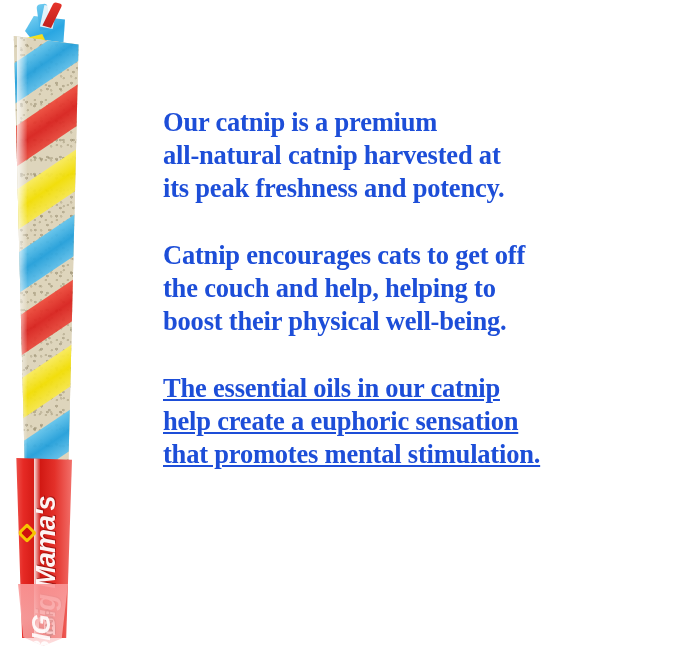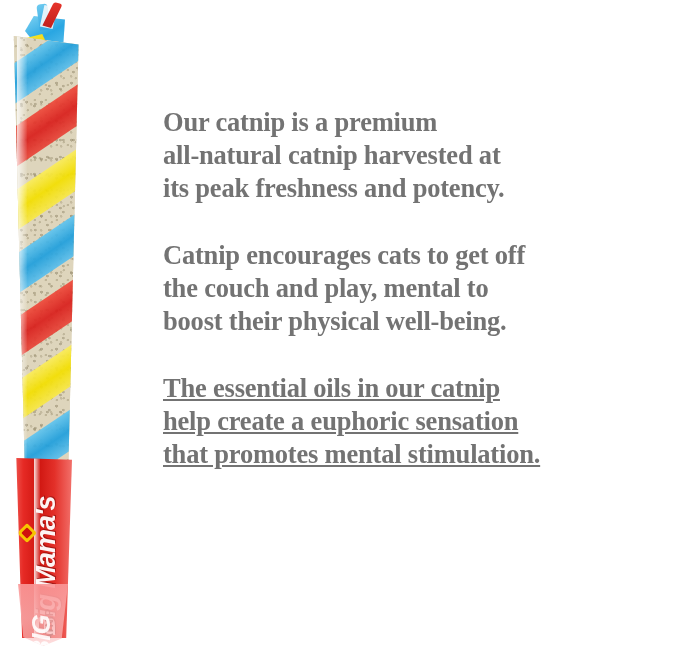--- a/index.html
+++ b/index.html
@@ -242,21 +242,21 @@
 
   
   .copy-block {
     position: absolute;
     left: 163px;
     top: 106px;
     width: 500px;
   }
   .para {
     margin: 0 0 34px 0;
-    color: #737373;
+    color: #1d4ed8;
     font-family: "Liberation Serif", "DejaVu Serif", serif;
     font-weight: bold;
     font-size: 26.5px;
     line-height: 33px;
     letter-spacing: -0.2px;
     white-space: pre-line;
   }
   .para:last-child { margin-bottom: 0; text-decoration: underline; }
 </style>
 </head>
@@ -299,20 +299,20 @@
     <div class="bottom-cap">
       <div class="bottom-cap-word">BIG</div>
     </div>
   </div>
 
   <div class="copy-block">
     <p class="para">Our catnip is a premium
 all-natural catnip harvested at
 its peak freshness and potency.</p>
     <p class="para">Catnip encourages cats to get off
-the couch and play, mental to
+the couch and help, helping to
 boost their physical well-being.</p>
     <p class="para">The essential oils in our catnip
 help create a euphoric sensation
 that promotes mental stimulation.</p>
   </div>
 
 </div>
 
 </body></html>

